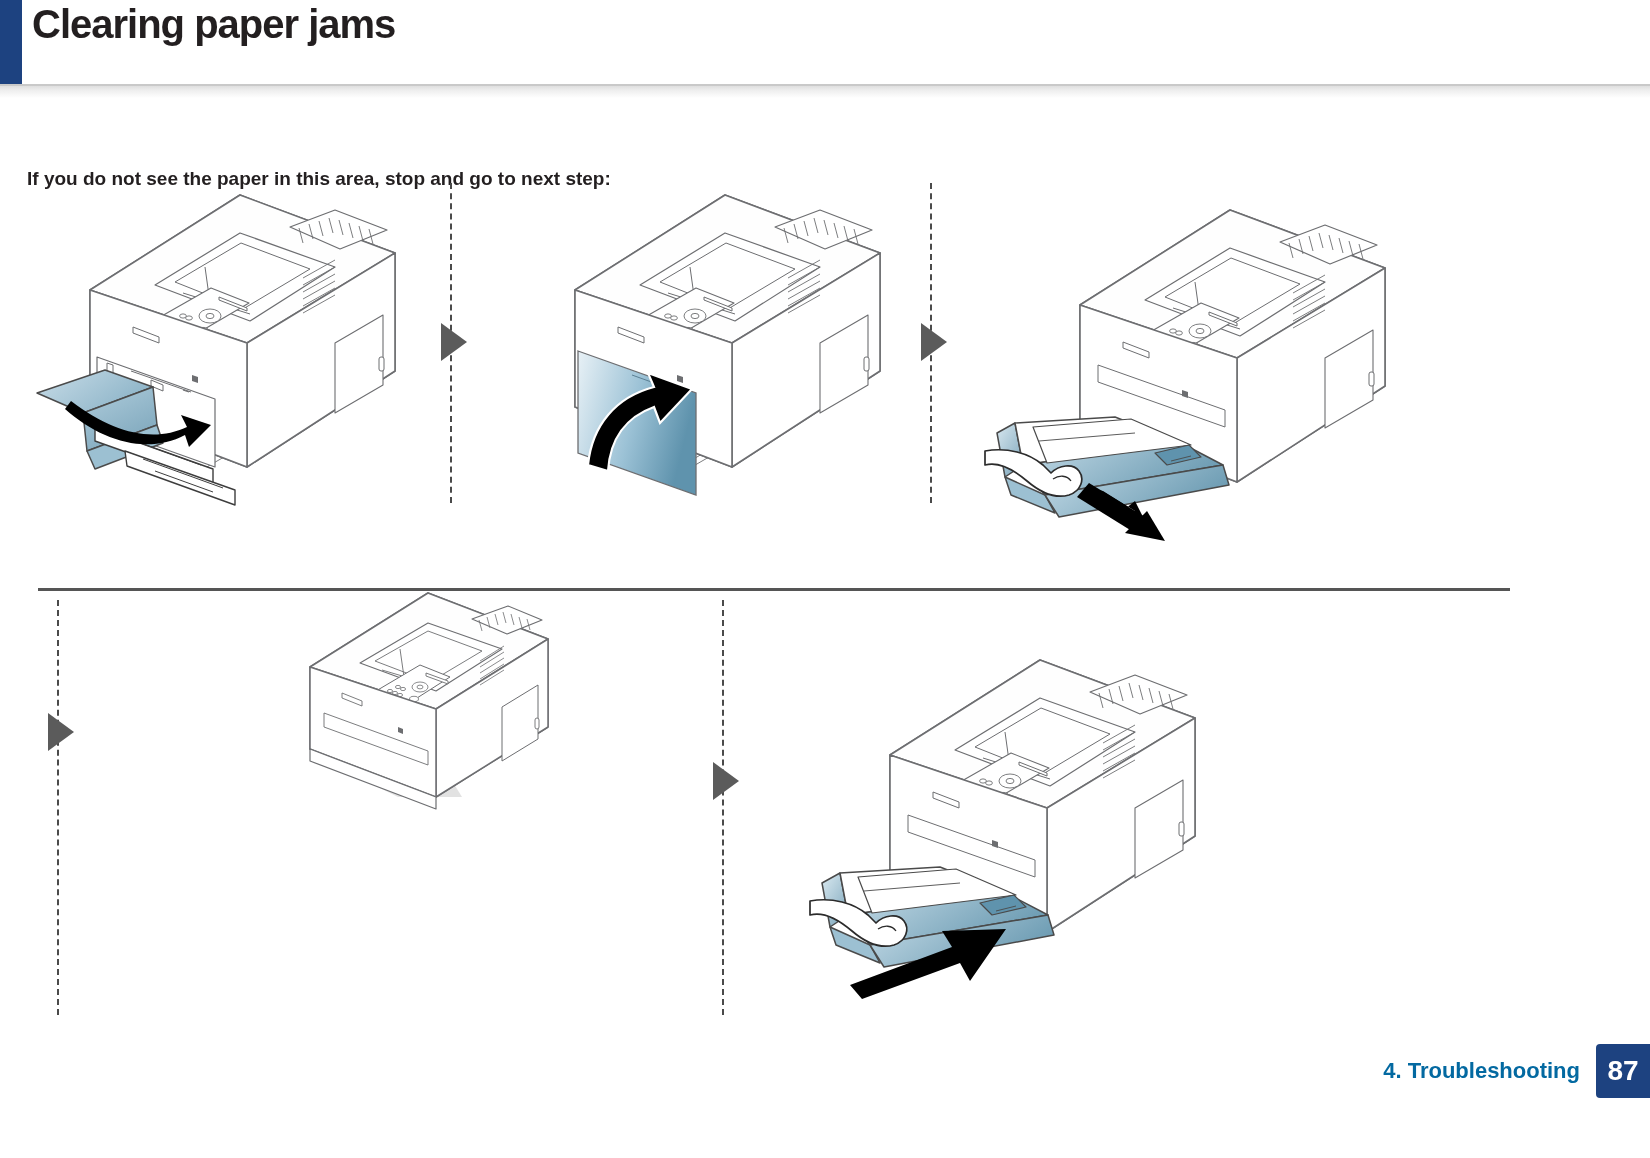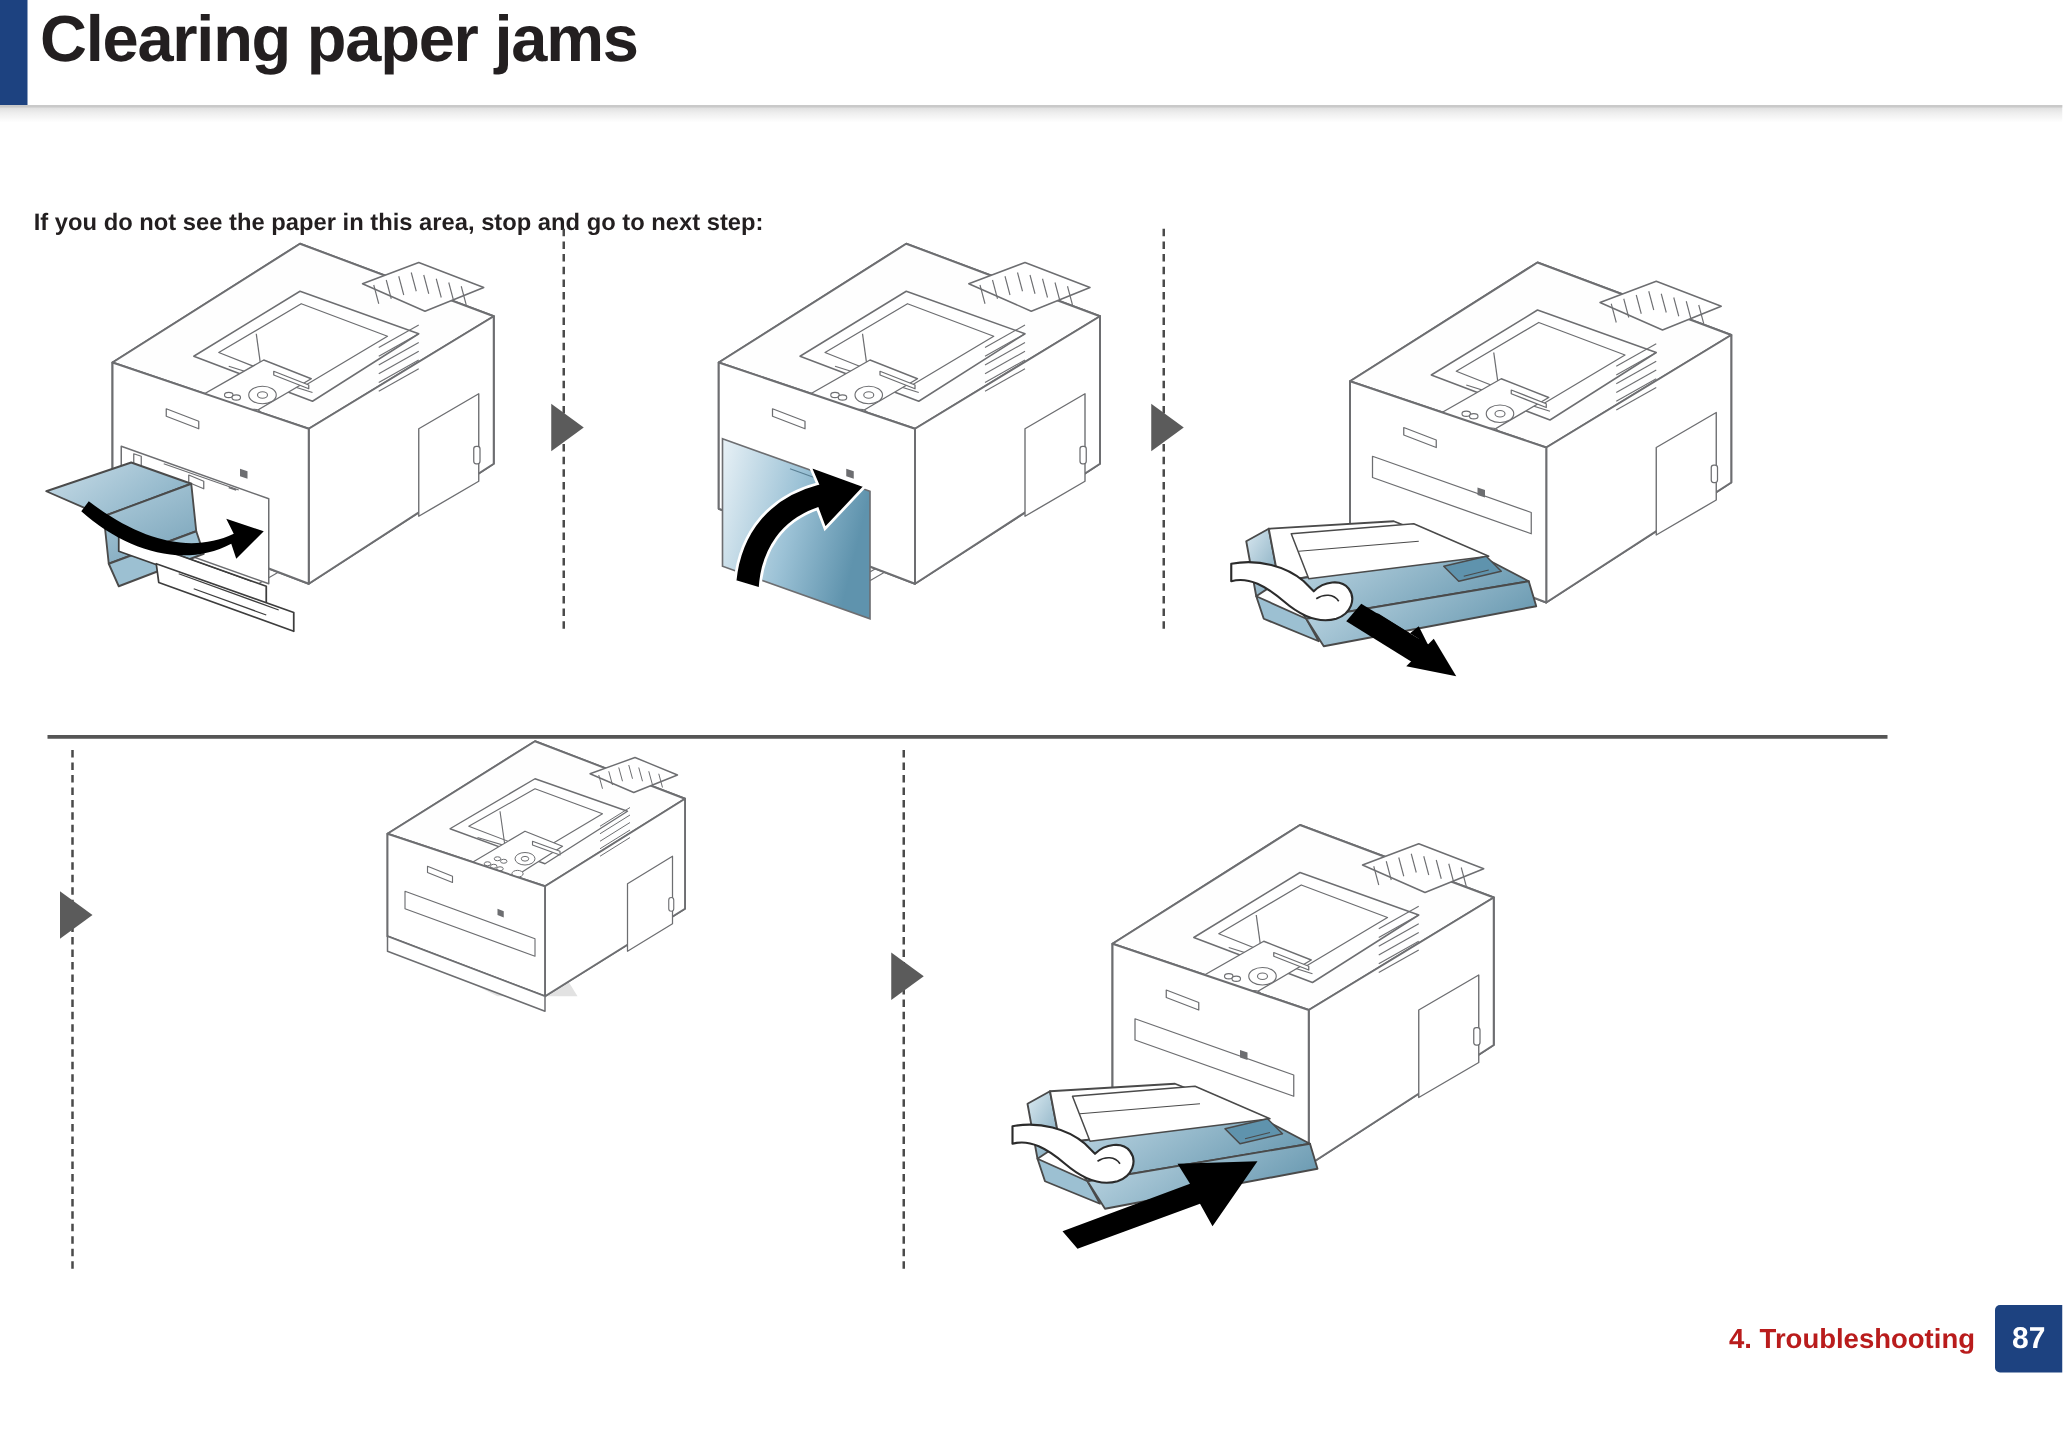--- a/index.html
+++ b/index.html
@@ -10,21 +10,21 @@
     position:relative;
     overflow:hidden;
   }
   
   #accent-bar{
     position:absolute;left:0;top:0;width:22px;height:87px;
     background:#1d4280;
   }
   #page-title{
     position:absolute;left:32px;top:2px;
-    font-size:52px;font-weight:bold;color:#231f20;
+    font-size:40px;font-weight:bold;color:#231f20;
     letter-spacing:-1px;
     font-family:"Liberation Sans", sans-serif;
   }
   #header-rule{
     position:absolute;left:0;top:84px;width:1650px;height:14px;
     background:linear-gradient(to bottom,#d8d8d8 0%,#eeeeee 45%,#ffffff 100%);
   }
   #header-rule:after{
     content:"";position:absolute;left:0;top:0;width:1650px;height:2px;
     background:#c9c9c9;
@@ -54,26 +54,26 @@
     border-top:19px solid transparent;
     border-bottom:19px solid transparent;
     border-left:26px solid #5b5b5b;
   }
   
   #footer{
     position:absolute;right:0;bottom:60px;
     display:flex;align-items:stretch;
   }
   #footer-section{
-    font-size:22px;font-weight:bold;color:#b91c1c;
+    font-size:22px;font-weight:bold;color:#0369a1;
     padding-right:16px;align-self:center;
   }
   #footer-page{
     background:#1d4280;color:#ffffff;
-    font-size:24px;font-weight:bold;
+    font-size:28px;font-weight:bold;
     width:54px;height:54px;
     display:flex;align-items:center;justify-content:center;
     border-radius:4px 0 0 4px;
   }
   svg{display:block;overflow:visible;}
 </style>
 </head>
 <body>
 
 <div id="accent-bar"></div>

